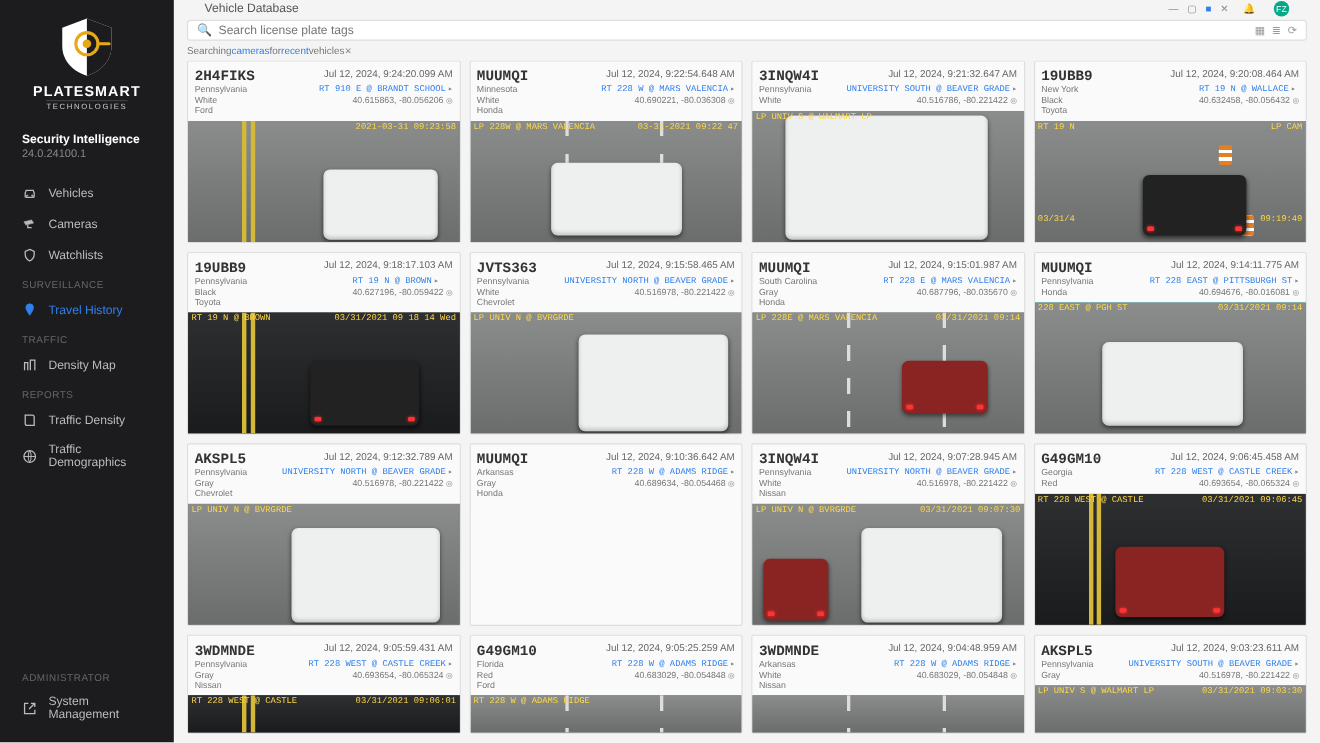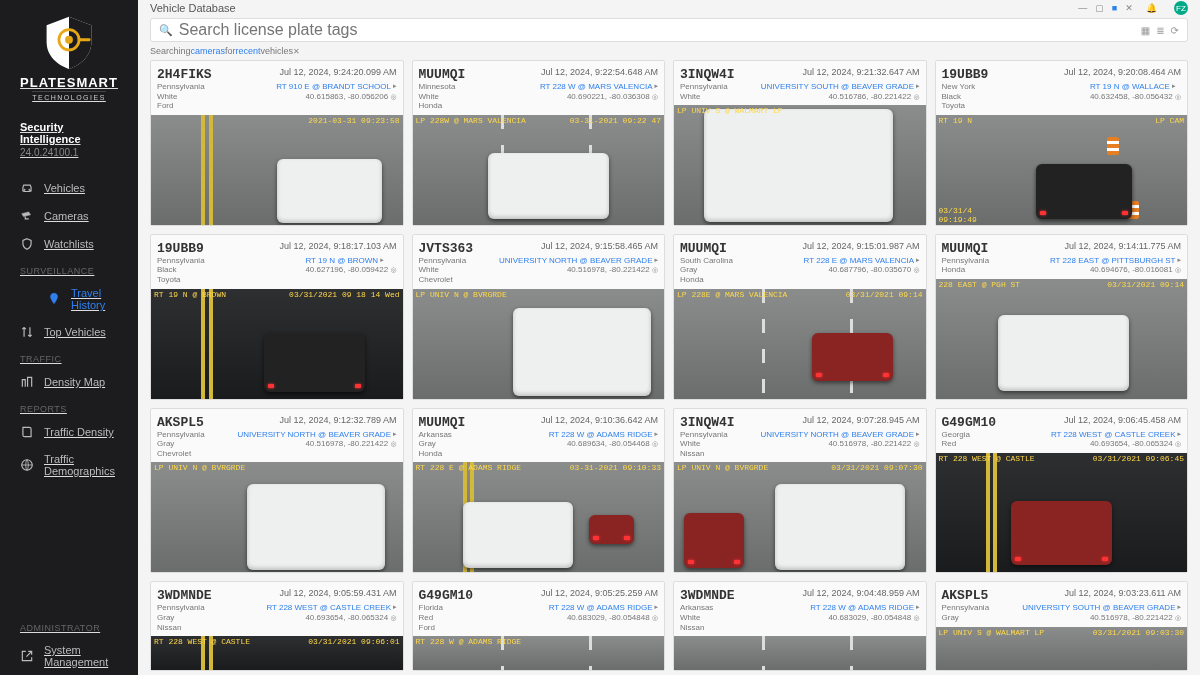--- a/index.html
+++ b/index.html
@@ -1,61 +1,61 @@
 <!DOCTYPE html>
 <html><head>
 <meta charset="utf-8">
 <style>
   * { box-sizing: border-box; margin: 0; padding: 0; }
   body { font-family: "Segoe UI", Arial, sans-serif; background: #f4f4f4; color: #333; font-size: 12px; overflow: hidden; }
   .app { display: flex; height: 675px; width: 1200px; }
-  .sidebar { width: 138px; background: #1c1c1f; color: #ddd; display: flex; flex-direction: column; padding-top: 14px; font-size: 11px; text-decoration: underline; }
+  .sidebar { width: 158px; background: #1c1c1f; color: #ddd; display: flex; flex-direction: column; padding-top: 14px; font-size: 11px; }
   .logo-wrap { display: flex; flex-direction: column; align-items: center; padding: 0 16px 14px; }
   .logo-mark { width: 56px; height: 56px; margin-bottom: 6px; }
   .logo-text { font-weight: 700; font-size: 13px; letter-spacing: 1px; color: #fff; text-align: center; line-height: 1; }
   .logo-sub { font-size: 7px; letter-spacing: 1.5px; color: #ccc; border-top: 1px solid #444; padding-top: 2px; margin-top: 2px; }
   .app-meta { padding: 6px 20px 16px; }
   .app-meta .title { font-size: 11px; color: #fff; font-weight: 600; }
   .app-meta .ver { font-size: 10px; color: #888; margin-top: 2px; }
   .nav-section { font-size: 9px; color: #666; letter-spacing: .5px; padding: 8px 20px 4px; text-transform: uppercase; }
   .nav-item { display: flex; align-items: center; gap: 10px; padding: 7px 20px; cursor: pointer; color: #bbb; font-size: 11px; }
-  .nav-item.active { color: #2f80ed; margin-left: 27px; }
+  .nav-item.active { color: #2f80ed; }
   .nav-item.active .nav-icon { fill: #2f80ed; stroke: #2f80ed; }
   .nav-icon { width: 14px; height: 14px; fill: #aaa; stroke: #aaa; flex-shrink: 0; }
   .spacer { flex: 1; }
   .main { flex: 1; display: flex; flex-direction: column; min-width: 0; }
-  .topbar { height: 16px; display: flex; align-items: center; padding: 0 12px; }
+  .topbar { height: 16px; display: flex; align-items: center; padding: 0 28px; }
   .page-title { font-size: 11px; color: #555; flex:1; font-weight: 500; }
   .win-ctrl { display:flex; gap:8px; align-items:center;}
   .win-ctrl span { font-size:9px; color:#888; }
   .win-ctrl .sq { color:#2f80ed; }
   .avatar { width:14px; height:14px; border-radius:50%; background:#0a8; color:#fff; font-size:8px; display:flex; align-items:center; justify-content:center; margin-left:8px;}
   .bell { margin-left:6px; color:#888; font-size:11px;}
   .searchbar { margin: 2px 12px 2px; display:flex; align-items:center; border:1px solid #ddd; border-radius:3px; padding:2px 8px; background:#fff; gap:6px;}
-  .searchbar input { border:none; flex:1; font-size:16px; outline:none; color:#888;}
+  .searchbar input { border:none; flex:1; font-size:11px; outline:none; color:#888;}
   .searchbar .sicon { color:#888; font-size:11px;}
   .filterline { font-size:9px; color:#777; padding: 2px 12px 4px; display:flex; align-items:center; gap:0;}
   .filterline .link { color:#2f80ed; cursor:pointer;}
   .filterline .close { color:#888; font-size:8px;}
   .subtools { display:flex; gap:6px; color:#999; font-size:10px; margin-left:6px;}
   .grid { flex:1; overflow:auto; padding: 0 12px 8px; display:grid; grid-template-columns: repeat(4, 1fr); gap:8px;border-radius:11px; }
   .card { border:1px solid #ddd; background:#fafafa; border-radius:2px; display:flex; flex-direction:column; }
   .card .hdr { display:flex; justify-content:space-between; padding:6px 6px 0; align-items:flex-start; }
   .plate { font-family: "Courier New", monospace; font-size:13px; font-weight:700; color:#333; }
   .ts { font-size:9px; color:#666; text-align:right; }
   .meta-row { display:flex; justify-content:space-between; padding:0 6px; font-size:8px; line-height:1.2;gap:24px; }
   .meta-left { color:#777; display:flex; flex-direction:column; gap:0; }
   .meta-right { color:#777; text-align:right; display:flex; flex-direction:column; gap:0; }
-  .loc { color:#2f80ed; font-size:8px; display:inline-flex; align-items:flex-start; gap:2px;}
+  .loc { color:#2f80ed; font-size:8px; display:inline-flex; align-items:flex-end; gap:2px;font-family:Liberation Mono, monospace;}
   .corner-ico { font-size:7px; color:#888;}
   .thumb { flex:1; min-height:110px; background:#888; margin:4px 0 0; position:relative; overflow:hidden;}
   .road { position:absolute; inset:0; background: linear-gradient(180deg,#7a7d7c 0%,#6a6d6c 50%,#5a5d5c 100%);}
   .caption-band { position:absolute; top:0; left:0; right:0; padding:1px 3px; font-size:8px; display:flex; justify-content:space-between; color:#fff; font-family:"Courier New",monospace;}
   .caption-band.y { color:#ffd84a; }
-  .caption-bottom { top:auto; bottom:0;flex-direction:column;}
+  .caption-bottom { top:auto; bottom:15px;}
   .veh { position:absolute; border-radius:6px; }
   .v-white { background:#eef0ef; box-shadow: 0 2px 4px rgba(0,0,0,.5), inset 0 -2px 4px rgba(0,0,0,.2);}
   .v-black { background:#222; box-shadow: 0 2px 4px rgba(0,0,0,.6);}
   .v-red { background:#8a2423; box-shadow: 0 2px 4px rgba(0,0,0,.5);}
   .rear-lights { position:absolute; bottom:4px; left:4px; right:4px; display:flex; justify-content:space-between;}
   .rear-lights span { width:6px; height:4px; background:#f33; border-radius:1px; box-shadow:0 0 3px #f33;}
   .lane-yellow { position:absolute; background:#d4b83a; width:4px; top:0; bottom:0;}
   .lane-white { position:absolute; background: repeating-linear-gradient(180deg,#ddd 0 14px, transparent 14px 30px); width:3px; top:0; bottom:0;}
   .barrel { position:absolute; width:12px; height:18px; background: repeating-linear-gradient(180deg, #e67e22 0 4px, #fff 4px 7px); border-radius:2px;}
 </style>
@@ -105,26 +105,20 @@
       </div>
     </div>
 
     <div class="nav-section">SURVEILLANCE</div>
     <div class="nav-item active">
       <svg class="nav-icon" viewBox="0 0 24 24">
           <path d="M12 2a6 6 0 016 6c0 4-6 12-6 12S6 12 6 8a6 6 0 016-6z" fill="currentColor"></path>
         </svg>
       <span>Travel History</span>
     </div>
-    <div class="nav-item">
-      <svg class="nav-icon" viewBox="0 0 24 24">
-          <path d="M7 4v16M7 4l-3 3M7 4l3 3M17 20V4M17 20l-3-3M17 20l3-3" stroke="currentColor" stroke-width="2" fill="none"></path>
-        </svg>
-      <span>Top Vehicles</span>
-    </div>
 
     <div class="nav-section">TRAFFIC</div>
     <div class="nav-item">
       <svg class="nav-icon" viewBox="0 0 24 24">
           <path d="M4 20V8h5v12M13 20V4h7v16" fill="none" stroke="currentColor" stroke-width="2"></path>
         </svg>
       <span>Density Map</span>
     </div>
 
     <div class="nav-section">REPORTS</div>
@@ -137,21 +131,21 @@
     <div class="nav-item">
       <svg class="nav-icon" viewBox="0 0 24 24">
           <circle cx="12" cy="12" r="9" fill="none" stroke="currentColor" stroke-width="2"></circle>
           <path d="M3 12h18M12 3c3 3 3 15 0 18M12 3c-3 3-3 15 0 18" fill="none" stroke="currentColor" stroke-width="1.5"></path>
         </svg>
       <span>Traffic Demographics</span>
     </div>
 
     <div class="spacer"></div>
     <div class="nav-section">ADMINISTRATOR</div>
-    <div class="nav-item" style="">
+    <div class="nav-item" style="margin-bottom:12px;">
       <svg class="nav-icon" viewBox="0 0 24 24">
           <path d="M14 4h6v6M20 4l-9 9M10 4H4v16h16v-6" fill="none" stroke="currentColor" stroke-width="2"></path>
         </svg>
       <span>System Management</span>
     </div>
   </aside>
 
   <main class="main">
     <div class="topbar">
       <div class="page-title">Vehicle Database</div>
@@ -460,36 +454,20 @@
       <div class="meta-left">
         <span>Arkansas</span>
         <span>Gray</span>
         <span>Honda</span>
       </div>
       <div class="meta-right">
         <span class="loc">RT 228 W @ ADAMS RIDGE <span class="corner-ico">▸</span></span>
         <span>40.689634, -80.054468 <span class="corner-ico">◎</span></span>
       </div>
     </div>
-    <div class="thumb" style="background:#7a7d7c">
-      <div class="road" style="background:linear-gradient(180deg,#8a8d8c,#6a6d6c)"></div>
-      <div class="lane-yellow" style="left:20%"></div>
-            <div class="lane-yellow" style="left:23%"></div>
-      <div class="veh v-white" style="width:44%;height:60%;left:20%;top:36%"></div>
-      <div class="veh v-red" style="width:18%;height:26%;left:70%;top:48%">
-              <div class="rear-lights">
-                <span></span>
-                <span></span>
-              </div>
-            </div>
-      <div class="caption-band y">
-              <span>RT 228 E @ ADAMS RIDGE</span>
-              <span>03-31-2021 09:10:33</span>
-            </div>
-    </div>
   </div>
         <div class="card">
     <div class="hdr">
       <div class="plate">3INQW4I</div>
       <div class="ts">Jul 12, 2024, 9:07:28.945 AM</div>
     </div>
     <div class="meta-row">
       <div class="meta-left">
         <span>Pennsylvania</span>
         <span>White</span>

